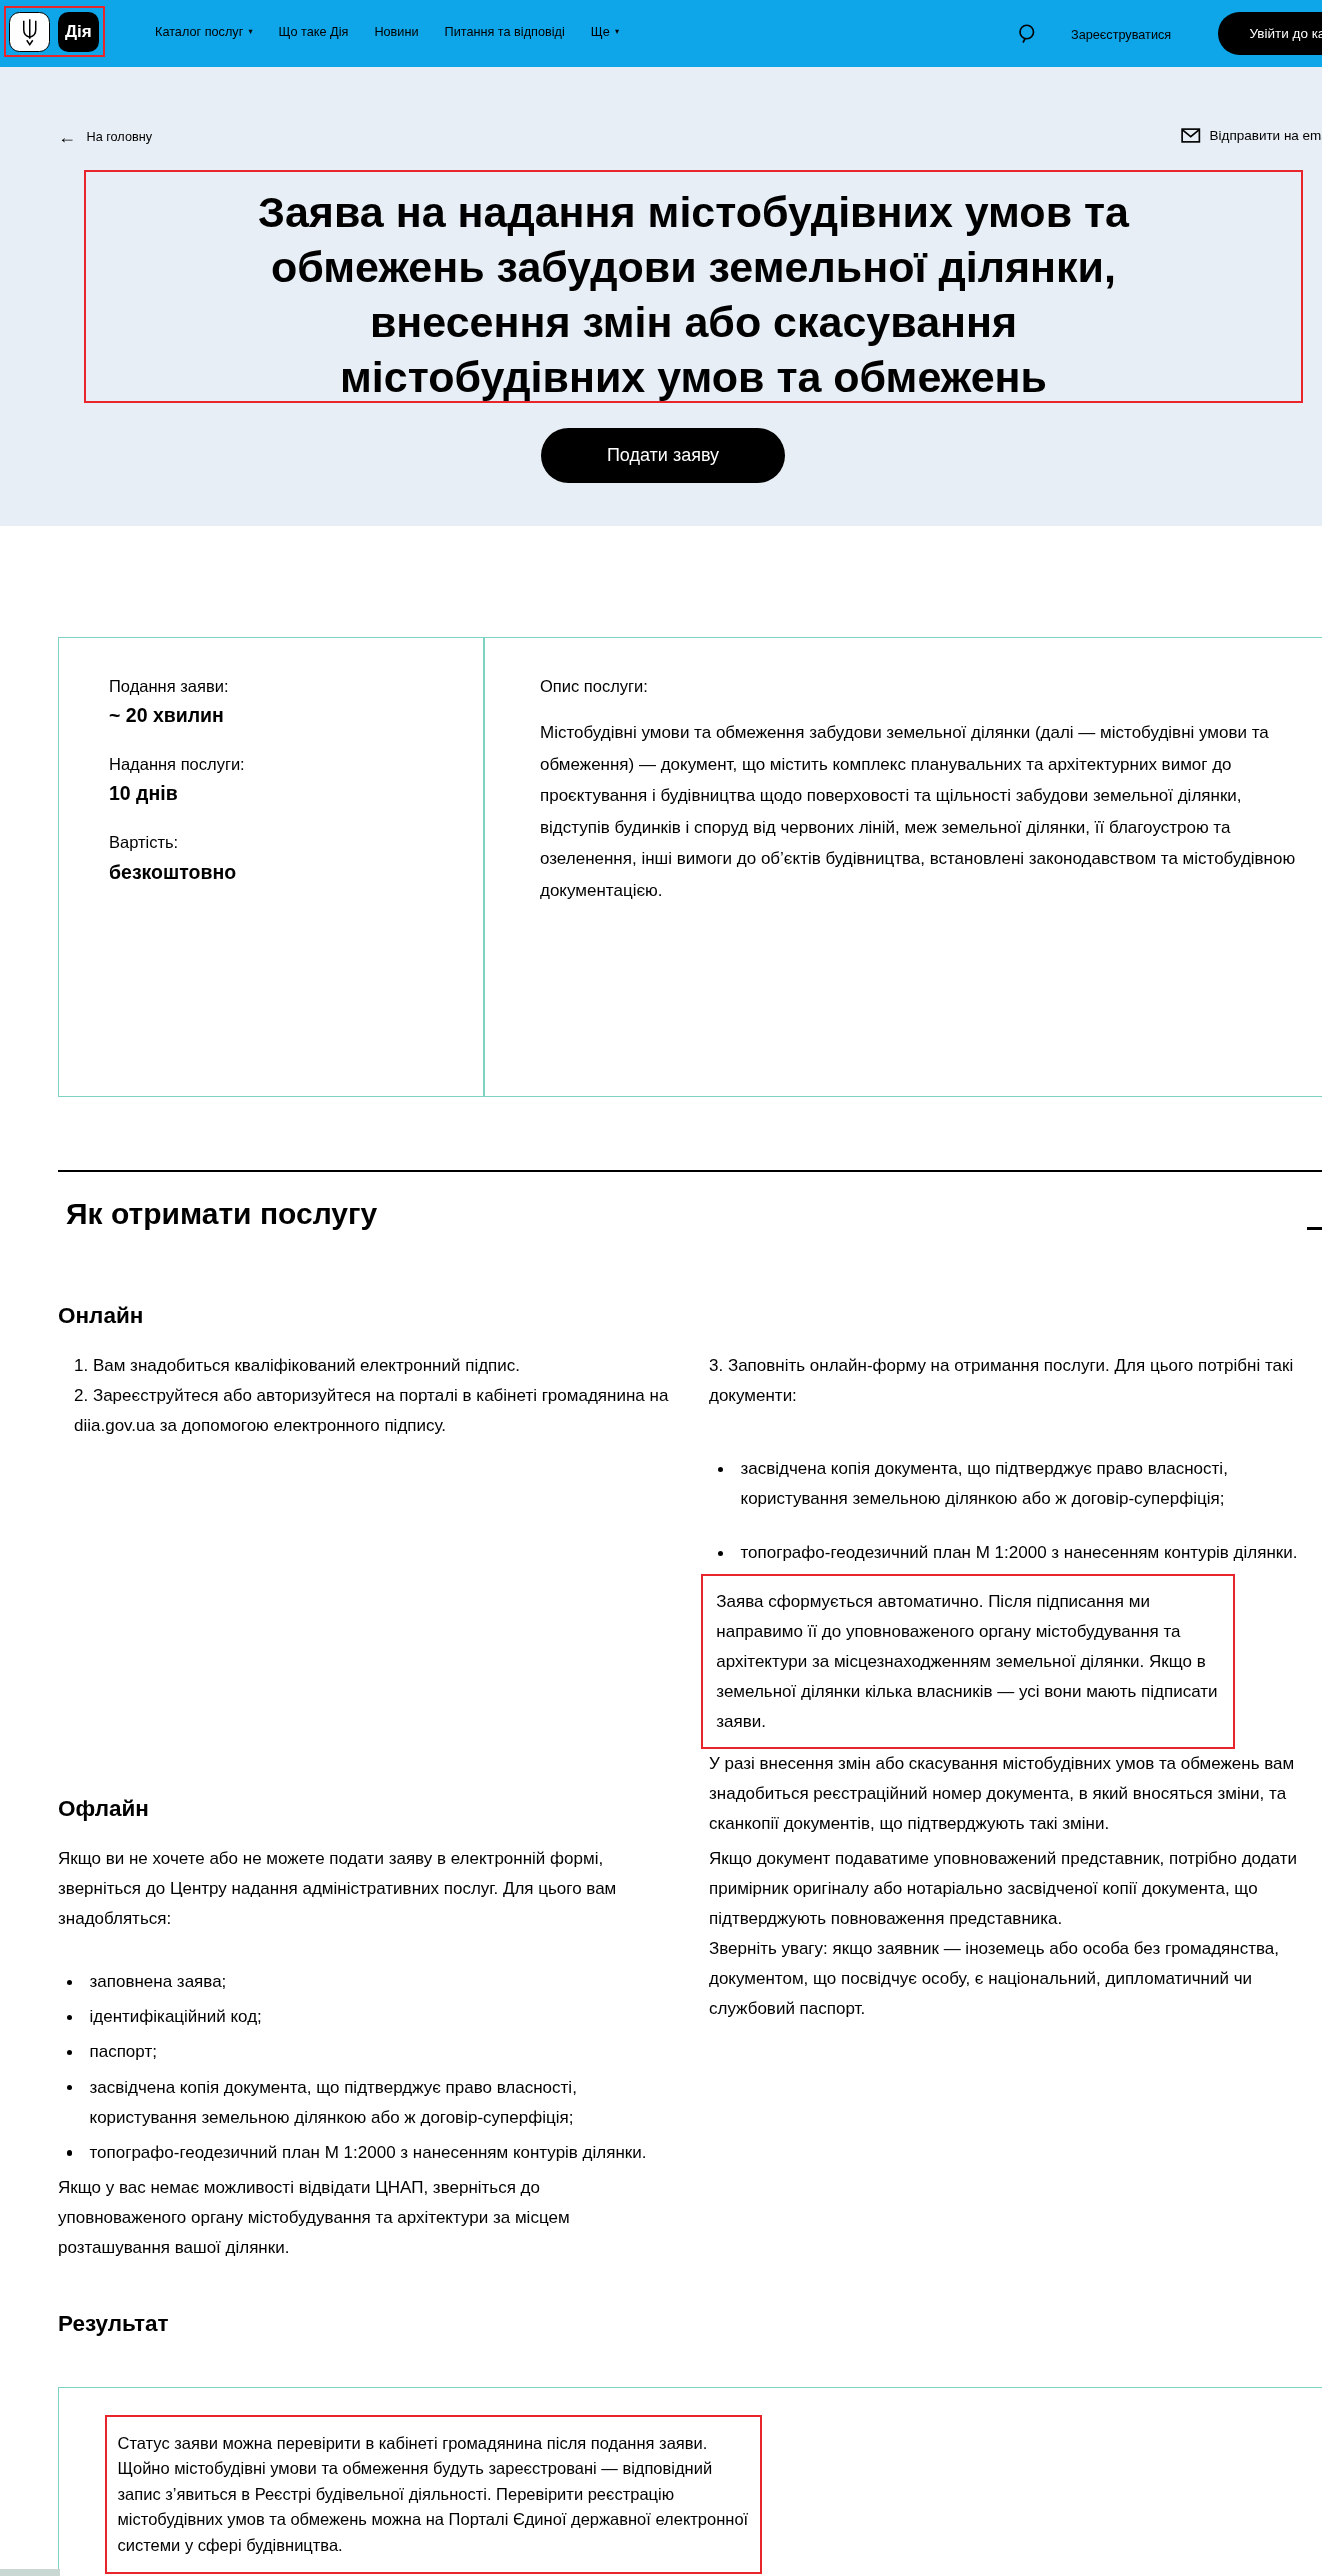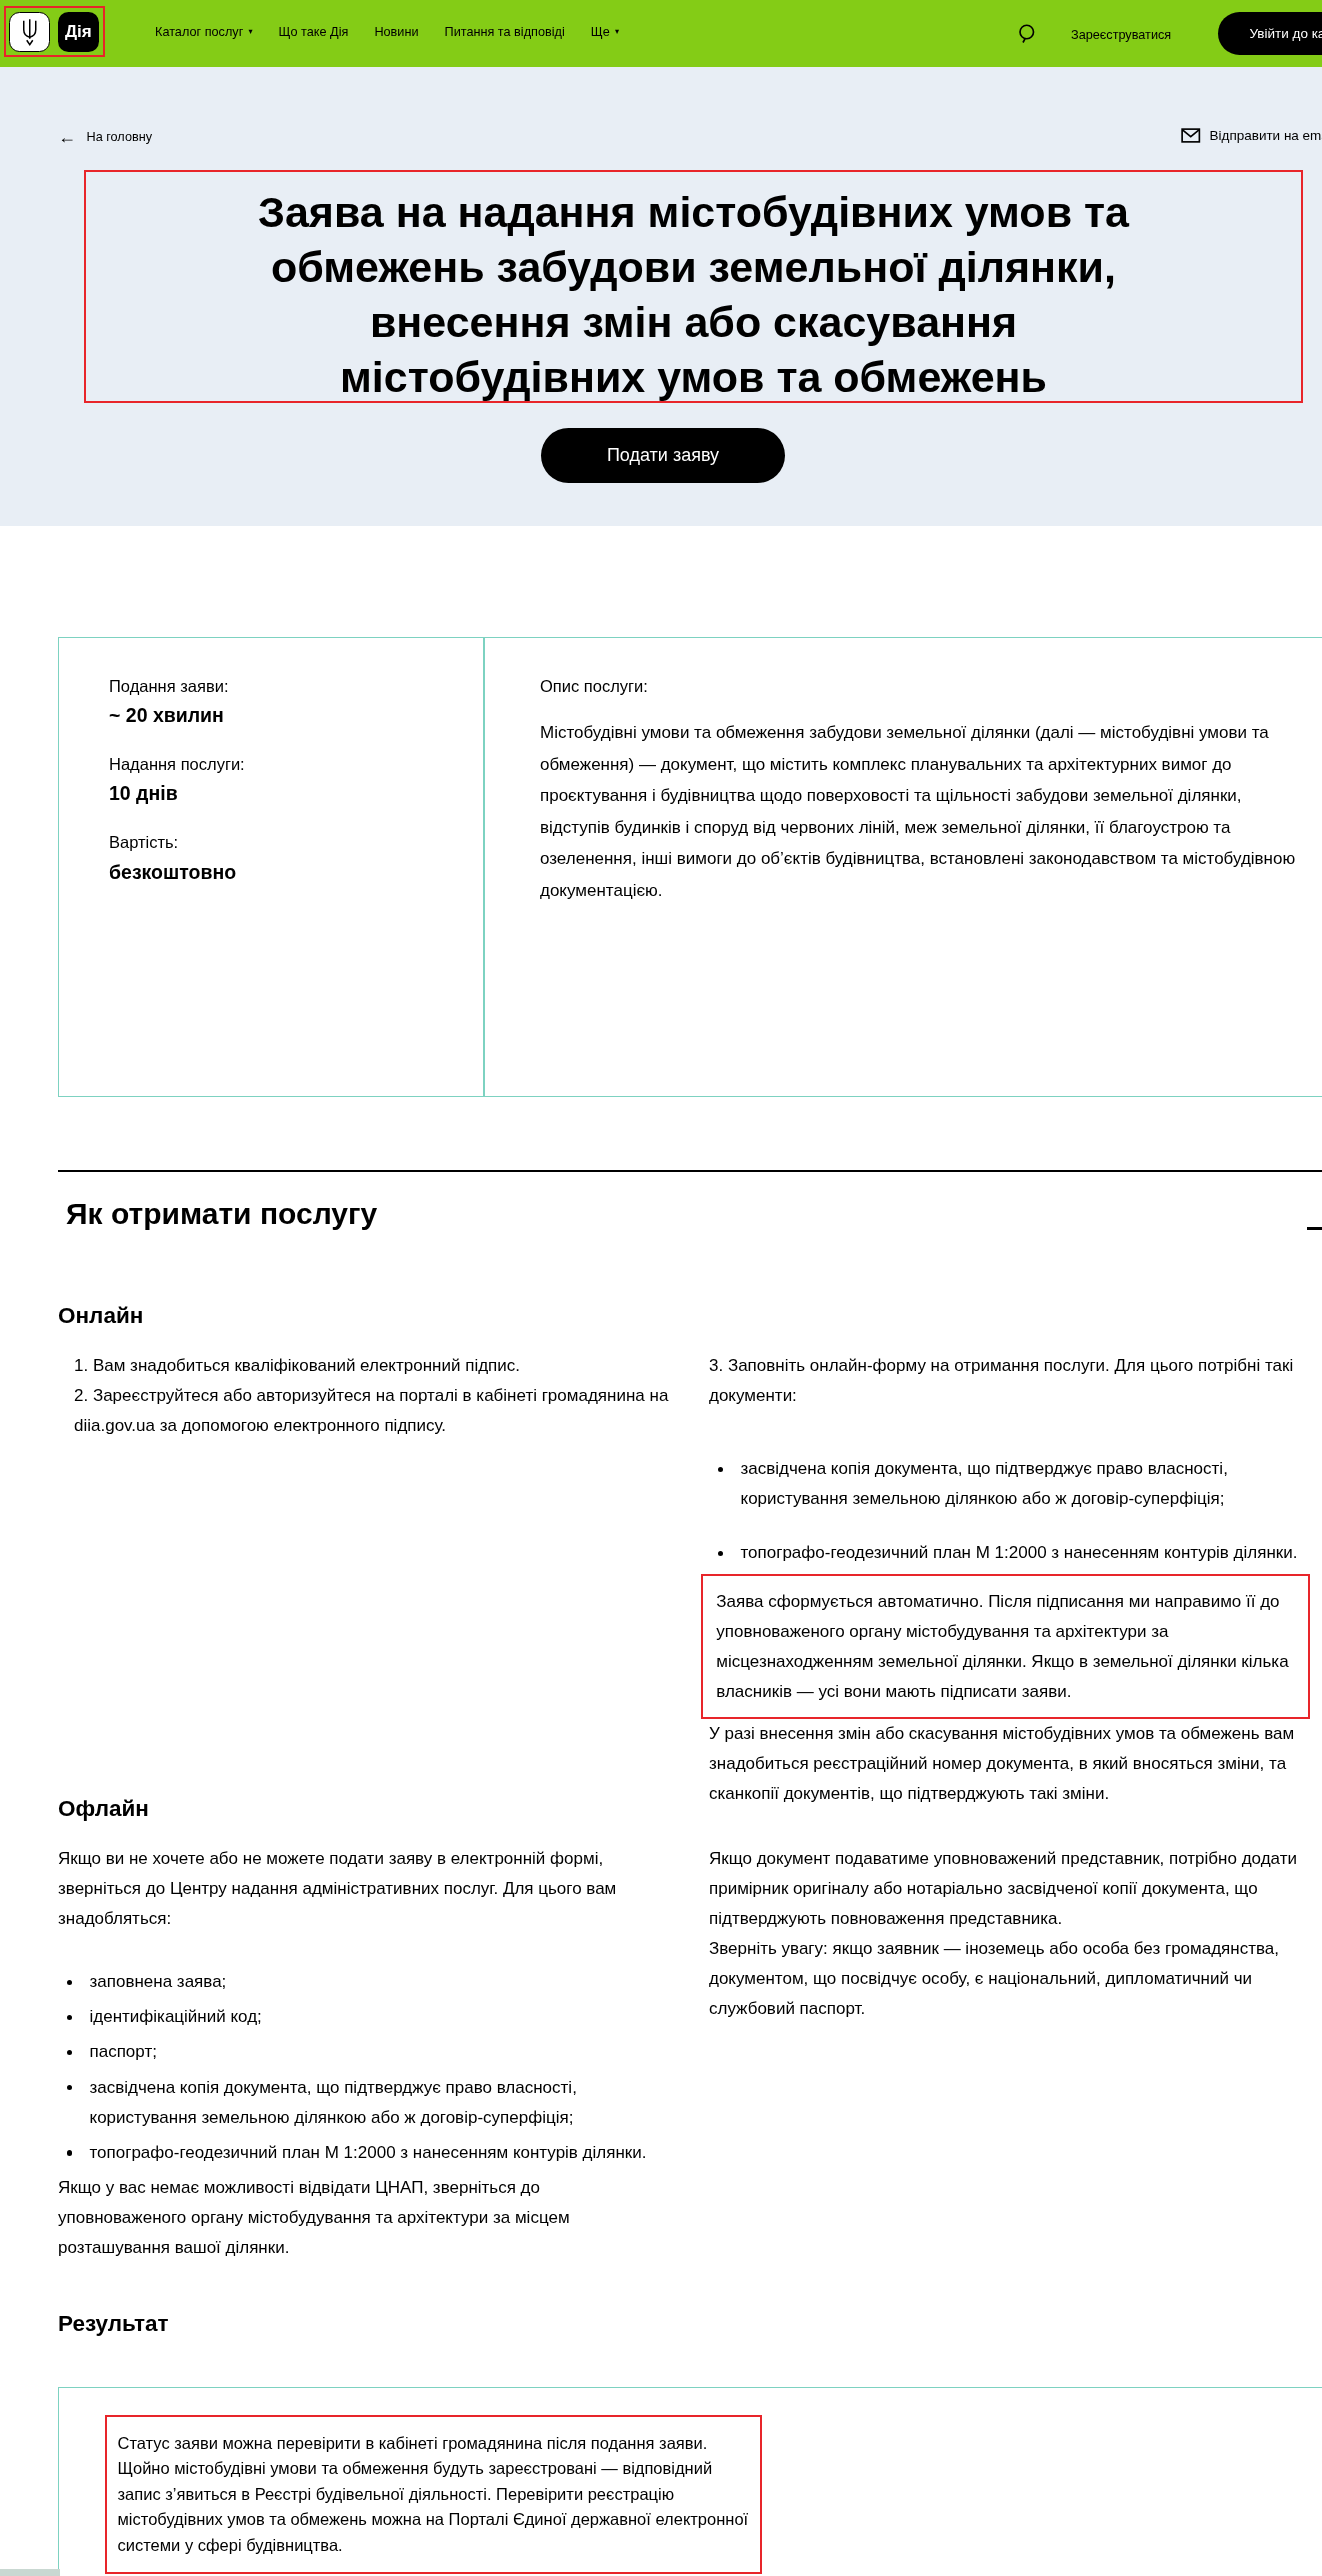--- a/index.html
+++ b/index.html
@@ -2,21 +2,21 @@
 <html lang="uk" style="font-size:12px"><head>
 <meta charset="utf-8">
 <style>
   * { margin:0; padding:0; box-sizing:border-box; }
   html,body { background:#fff; }
   .screen {
     position:relative; width:1322px; height:2576px; overflow:hidden;
     background:#fff; font-family:"Liberation Sans", sans-serif; color:#000;
   }
   
-  .header { position:absolute; left:0; top:0; width:1322px; height:67px; background:#84cc16; }
+  .header { position:absolute; left:0; top:0; width:1322px; height:67px; background:#0ea5e9; }
   .logo-highlight { position:absolute; left:3.7px; top:6px; display:flex; gap:7.5px; padding:3.7px; border:2.2px solid #e8252a; align-items:center; }
   .trident-box { width:41px; height:40px; border:1.5px solid #000; border-radius:10.5px; background:#fff; display:flex; align-items:center; justify-content:center; }
   .diia-box { width:41px; height:40px; border-radius:10.5px; background:#000; color:#fff; display:flex; align-items:center; justify-content:center; font-size:17px; font-weight:bold; }
   .nav { position:absolute; left:155px; top:25px; display:flex; gap:26px; font-size:12.7px; white-space:nowrap; }
   .nav-item { cursor:pointer; display:flex; align-items:center; gap:5.2px; }
   .chev { font-size:8.2px; line-height:1; }
   .search-btn { position:absolute; left:1017px; top:22.5px; width:22.5px; height:22.5px; }
   .register { position:absolute; left:1071px; top:28px; font-size:12.7px; cursor:pointer; white-space:nowrap; }
   .login-btn { position:absolute; left:1218px; top:12px; height:43px; border-radius:22px; background:#000; color:#fff;
                font-size:13.5px; line-height:43px; padding:0 31.5px; white-space:nowrap; }
@@ -45,21 +45,21 @@
   .sub-heading { position:absolute; font-size:22.5px; font-weight:bold; }
   .col { position:absolute; width:600px; font-size:17px; line-height:30px; }
   .col p { margin:0; }
   .col ul { list-style:none; }
   .col li { position:relative; padding-left:31.5px; }
   .col li::before { content:""; position:absolute; left:9px; top:12.7px; width:5.2px; height:5.2px; border-radius:50%; background:#000; }
   .gap-lg { margin-top:94px; }
   .online-right ul { margin-top:43px; }
   .online-right li { margin-bottom:24px; }
   .online-right li:last-child { margin-bottom:0; }
-  .red-note { margin:6px 0 0 -8.2px; width:609px; border:2.2px solid #e8252a; padding:10.5px 13.5px; }
+  .red-note { margin:6px 0 0 -8.2px; width:534px; border:2.2px solid #e8252a; padding:10.5px 13.5px; }
   .note-after { margin-top:19.5px; }
   .offline-left ul { margin-top:33px; }
   .offline-left li { margin-bottom:5.2px; }
   .gap-md { margin-top:27px; }
   .gap-sm { margin-top:42px; }
   
   .result-card { position:absolute; left:58px; top:2387px; width:1304px; height:195px; border:1.5px solid #7dd2c1; background:#fff; }
   .result-note { margin:27px 0 0 46px; width:657px; border:2.2px solid #e8252a; padding:13.5px 10.5px; font-size:16.5px; line-height:25.5px; }
   .footer-frag { position:absolute; left:0; top:2569px; width:60px; height:6.7px; background:#c9d8d2; }
   svg { display:block; }

